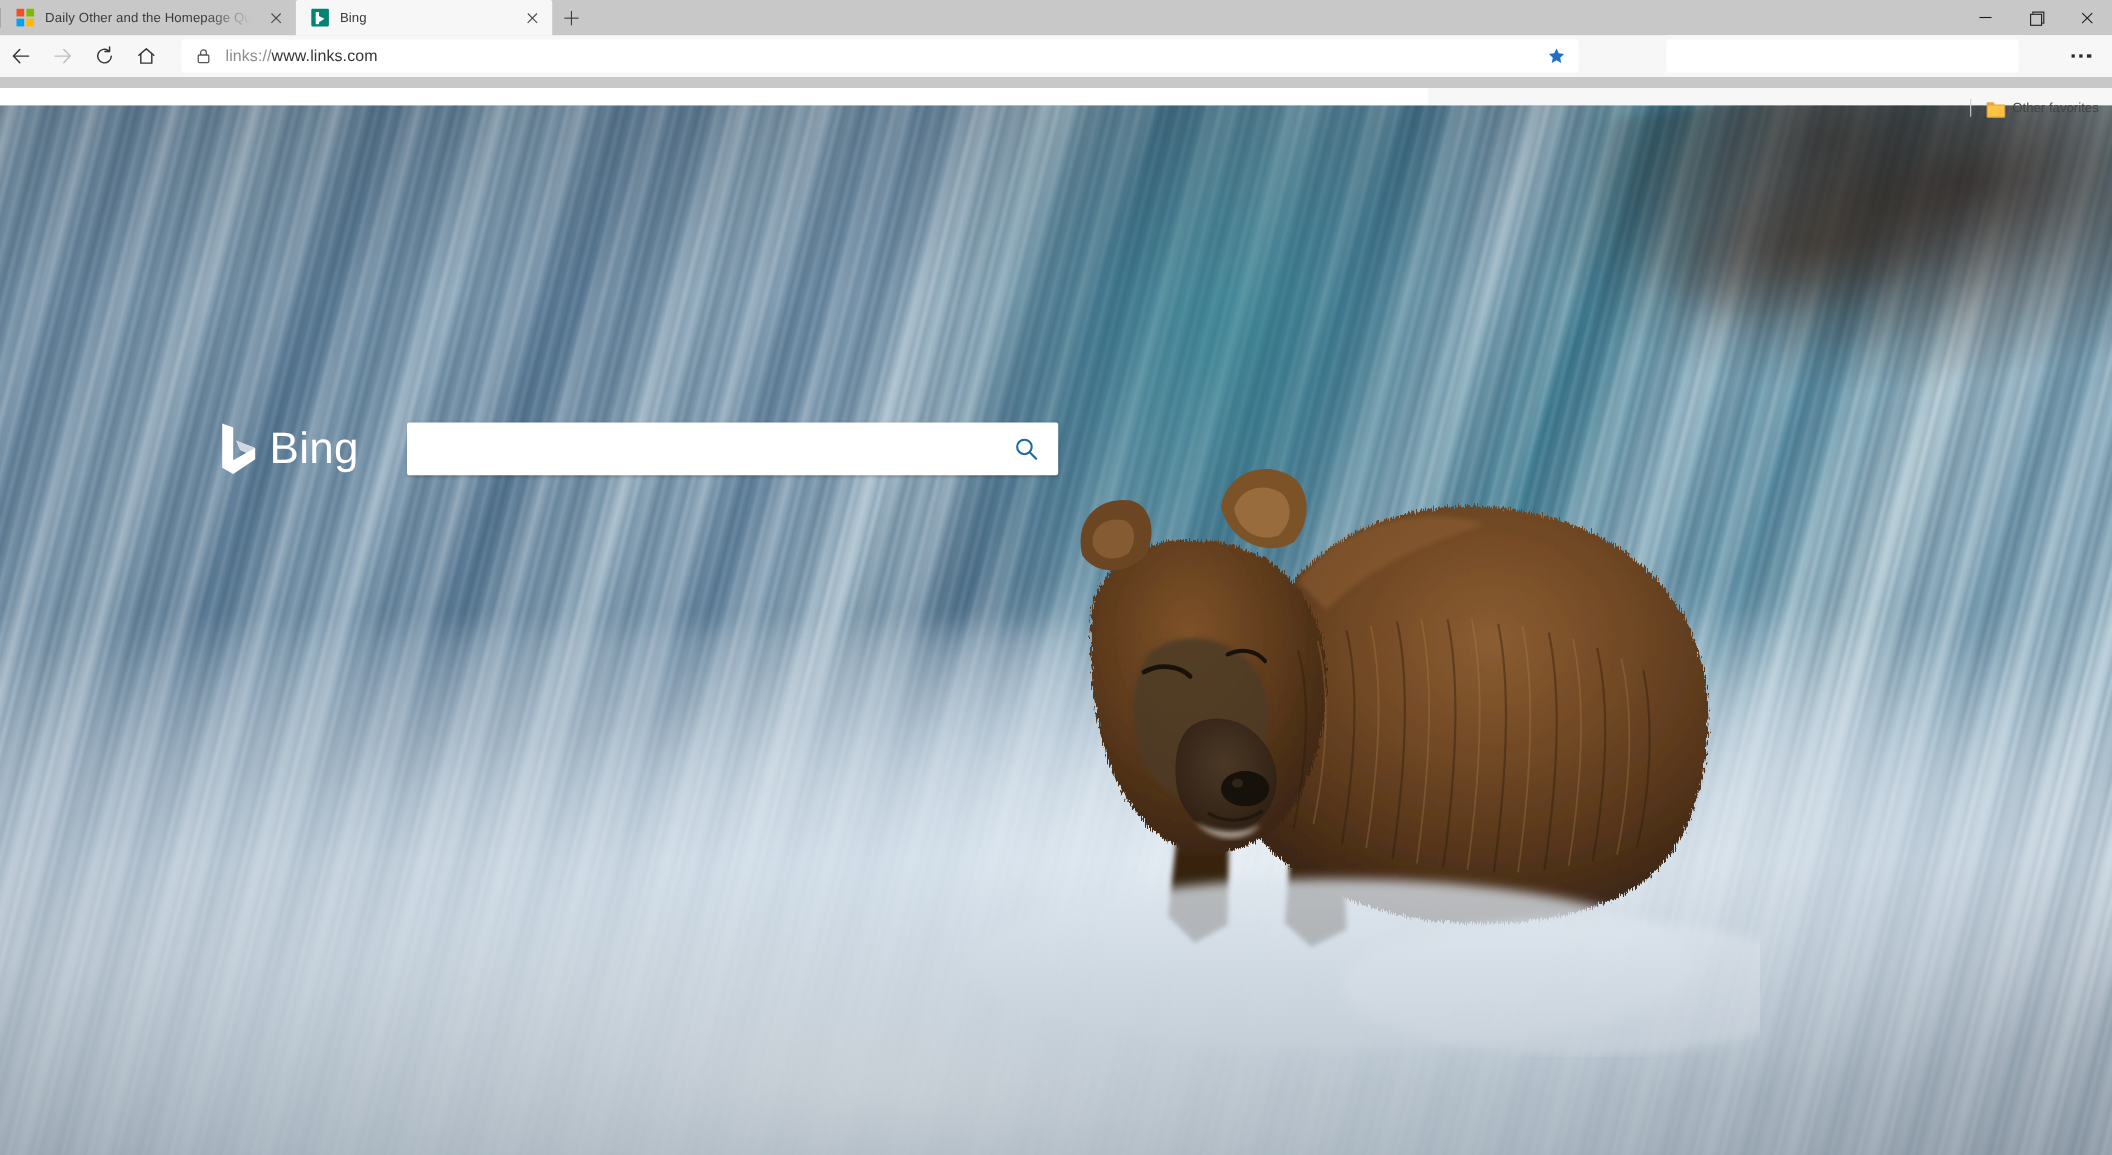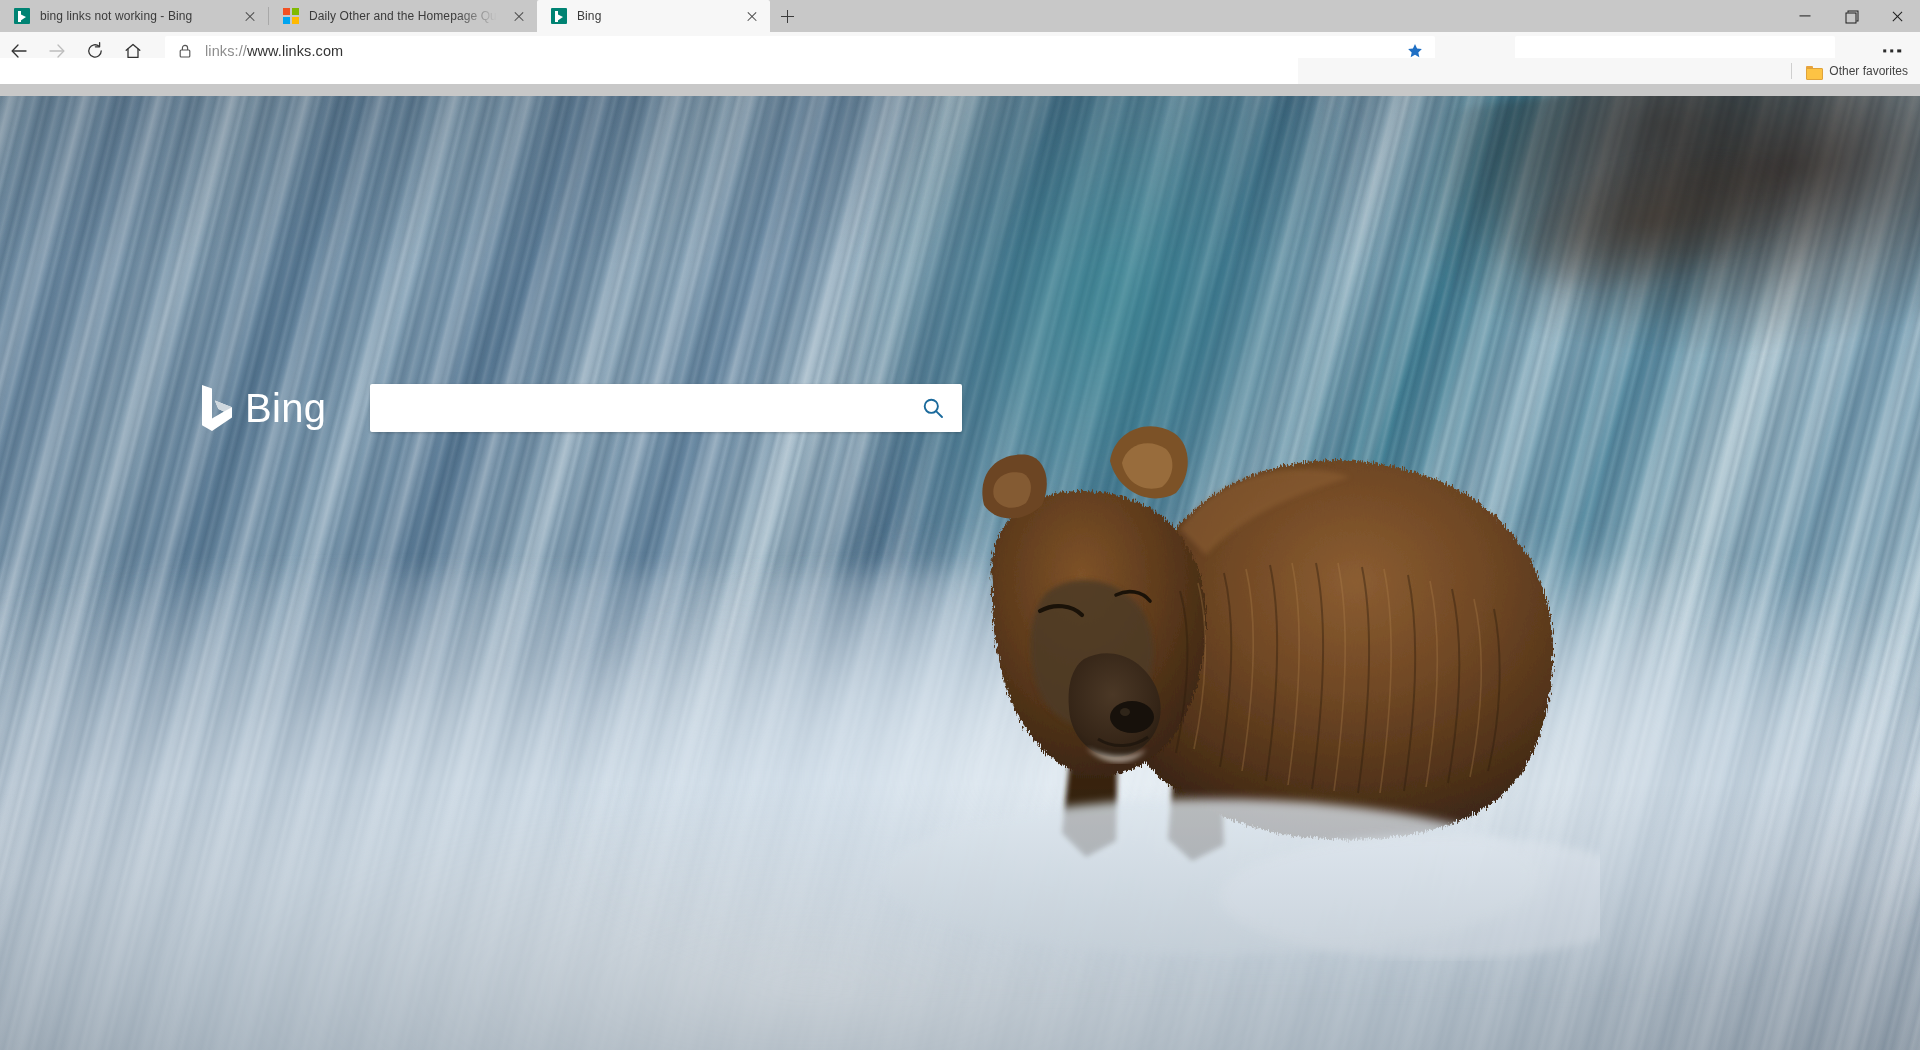--- a/index.html
+++ b/index.html
@@ -132,22 +132,22 @@
     width:44px; height:38px; position:relative; cursor:pointer; margin-right:6px; z-index:2;
   }
   .dots{
     position:absolute; left:50%; top:50%; transform:translate(-50%,-50%);
     display:flex; gap:4px;
   }
   .dots i{ width:3.2px; height:3.2px; background:#2b2b2b; display:block; }
 
   
   .favbar{
-    position:absolute; top:58px; left:0; width:1920px; height:26px;
-    background:#f7f7f7; display:flex; align-items:center; justify-content:flex-end;
+    position:absolute; top:80px; left:0; width:1920px; height:26px;
+    background:#f7f7f7; display:flex; align-items:flex-end; justify-content:flex-end;
   }
   .favbar-white{
     position:absolute; left:0; top:0; width:1298px; height:26px; background:#fff;
   }
   .otherfav{
     display:flex; align-items:center; gap:8px; padding-right:12px;
     position:relative; z-index:2; cursor:pointer;
   }
   .fav-divider{
     width:1px; height:16px; background:#cfcfcf; margin-right:6px;
@@ -279,27 +279,20 @@
   .searchgo{
     width:58px; height:48px; position:relative; cursor:pointer; flex:0 0 58px;
   }
   .searchgo svg{ position:absolute; left:50%; top:50%; transform:translate(-50%,-50%); }
 </style>
 </head>
 <body>
 
 <div class="tabstrip">
 
-  <div class="tab inactive">
-    <span class="tab-favicon">
-      <span class="fav-bing" style="width:16px;height:16px;"></span>
-    </span>
-    <span class="tab-title" style="width:188px;">bing links not working - Bing</span>
-    <span class="tab-close"></span>
-  </div>
 
   <span class="tab-sep"></span>
 
   <div class="tab inactive">
     <span class="tab-favicon fav-ms">
       <i></i>
         <i></i>
         <i></i>
         <i></i>
     </span>

